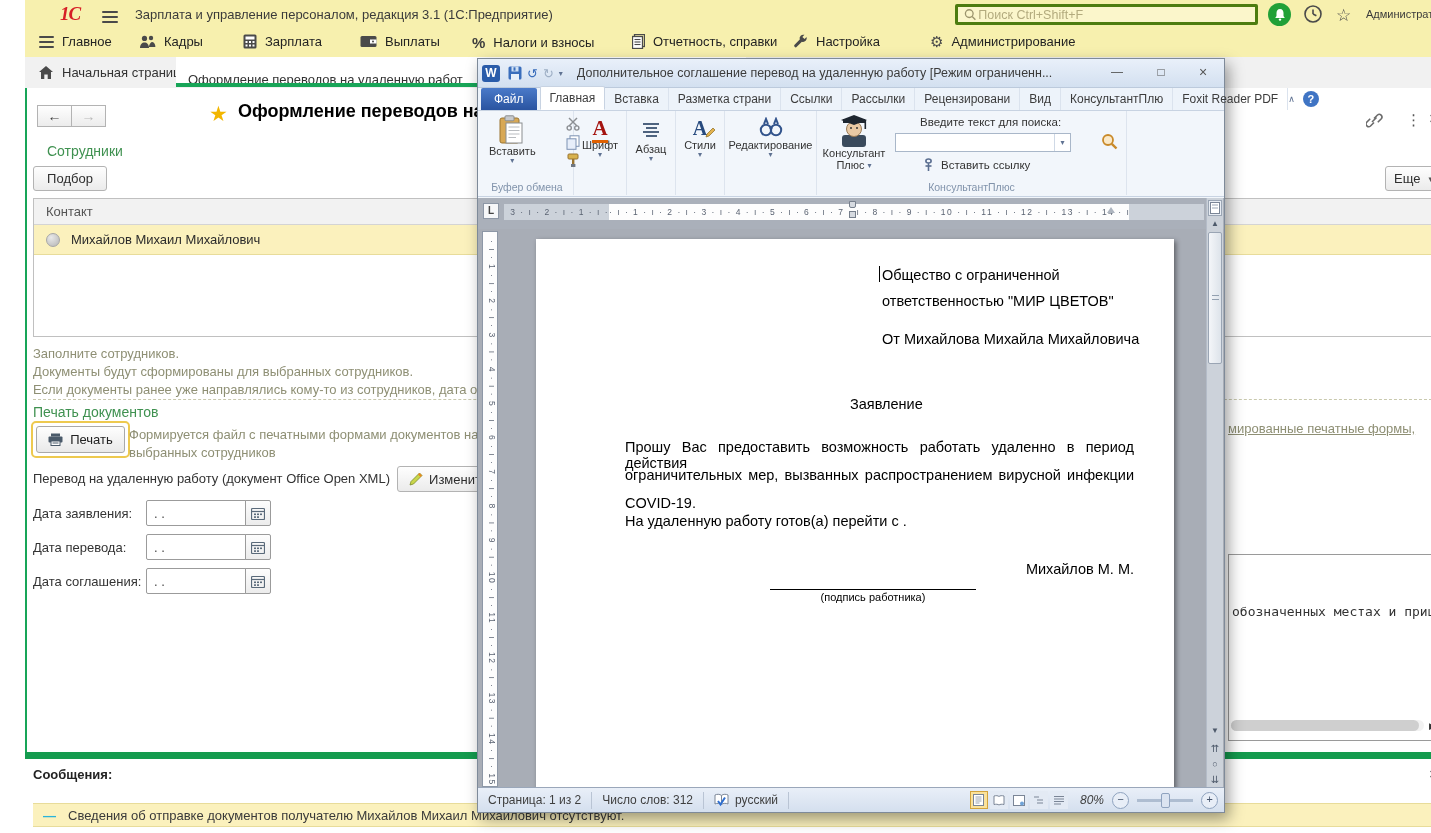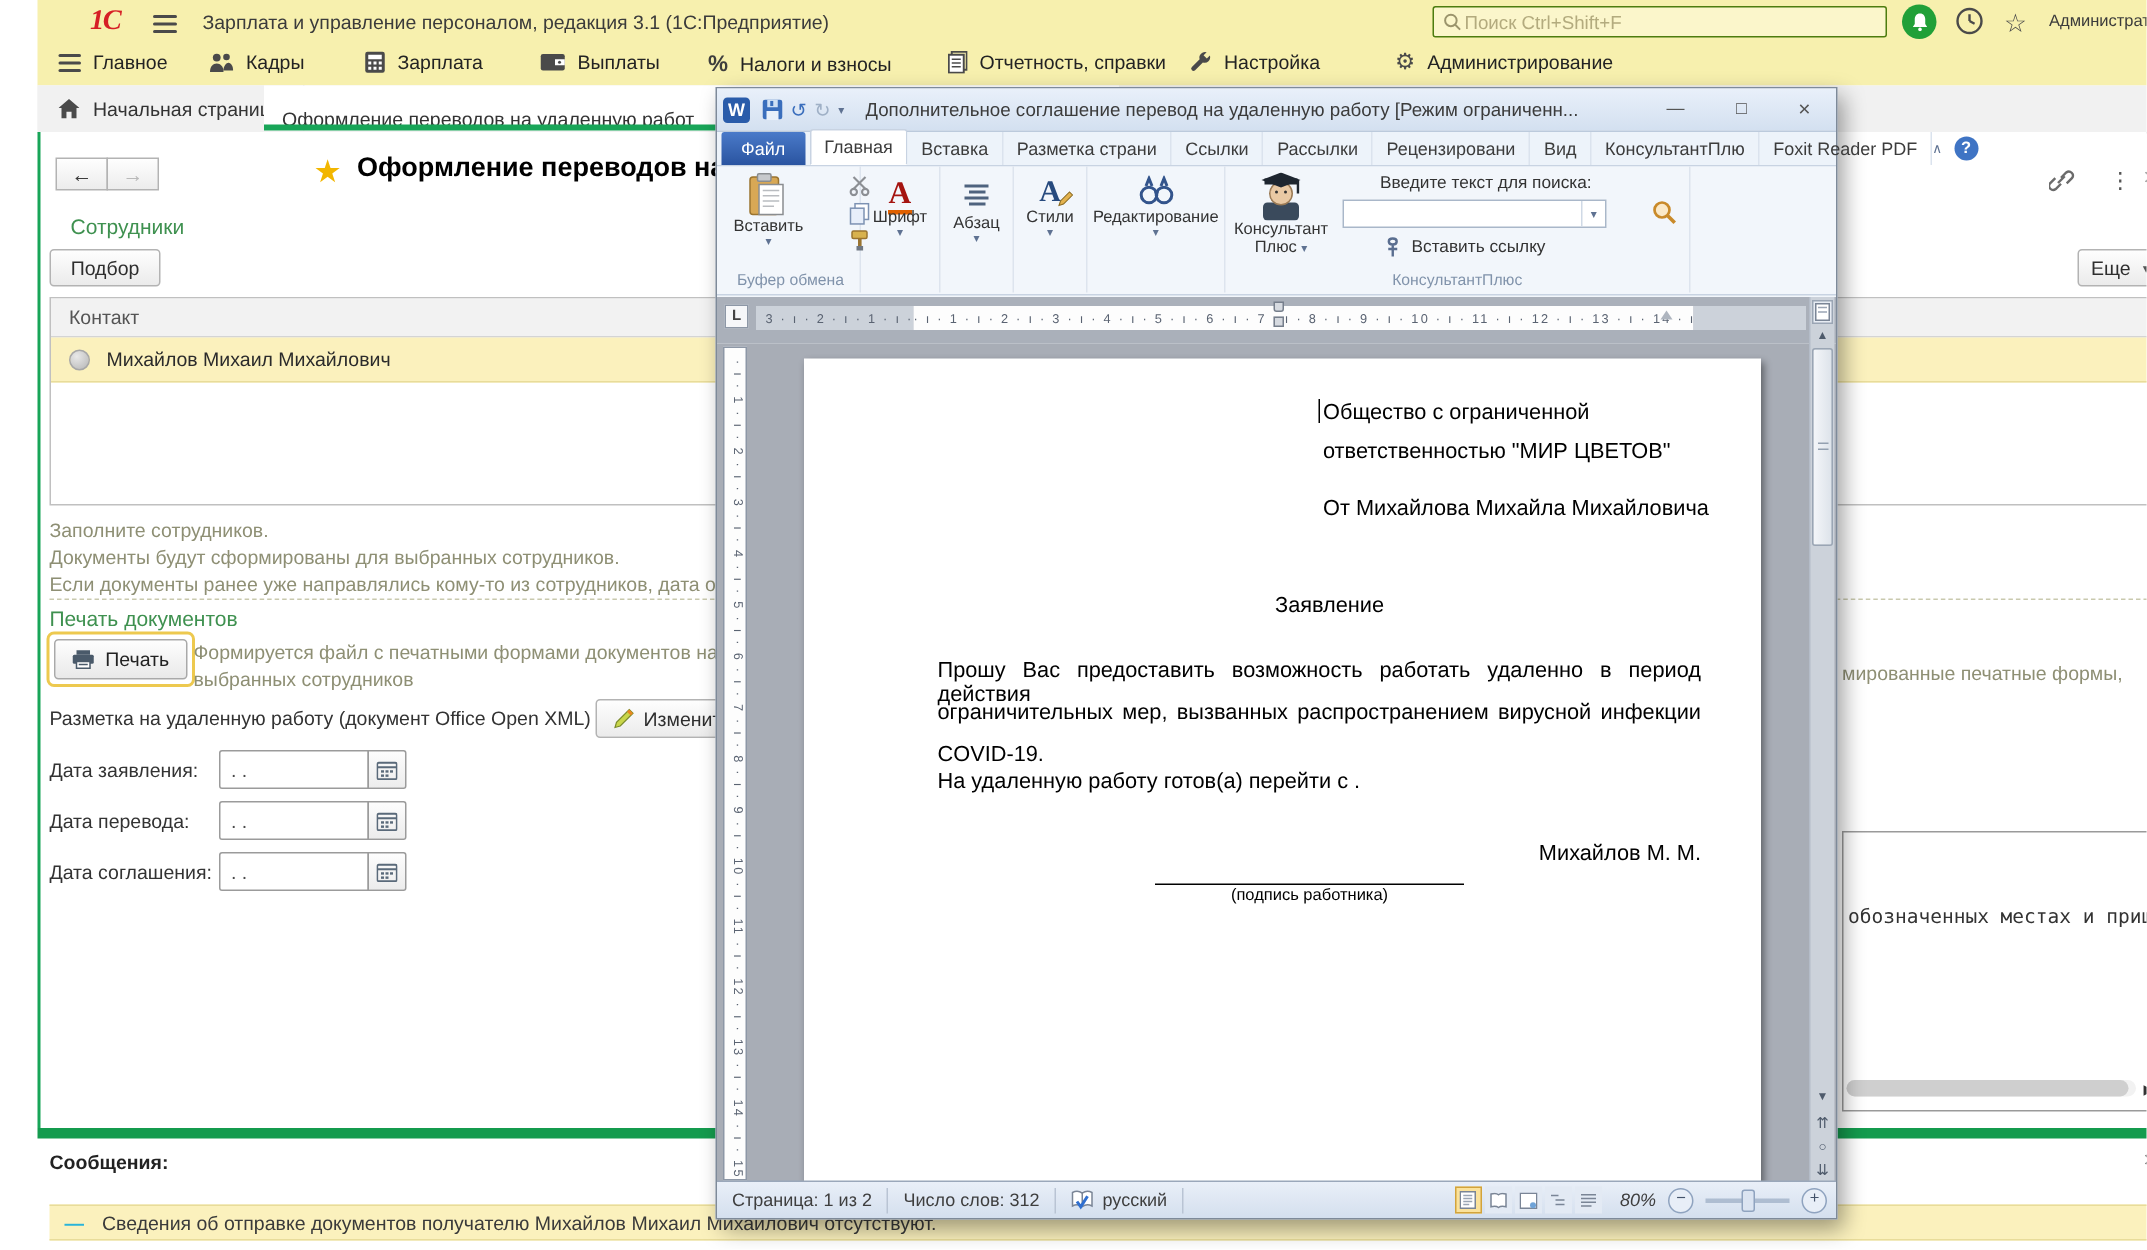--- a/index.html
+++ b/index.html
@@ -7,21 +7,21 @@
        font-family:"Liberation Sans",sans-serif;background:#fff;-webkit-font-smoothing:antialiased;}
   .abs{position:absolute;margin-left:25px;}
   .nosel{user-select:none;}
 
   
   .topbar{left:0;top:0;width:1431px;height:30px;background:#f7f0ae;}
   .logo1c{left:10px;top:3px;font-size:19px;font-weight:bold;color:#d61f26;font-family:"Liberation Serif",serif;font-style:italic;letter-spacing:-1px;}
   .hamb{display:inline-block;width:16px;height:12px;}
   .hamb i{display:block;height:2px;background:#4a4a4a;margin:0 0 3px 0;border-radius:1px;}
   .topbar-title{left:85px;top:7px;font-size:13px;color:#3b3b3b;}
-  .searchbox{left:905px;top:4px;width:303px;height:21px;background:#fbf6cb;border:1px solid #4d7c0f;border-radius:2px;display:flex;align-items:center;padding:0 6px;box-sizing:border-box;}
+  .searchbox{left:905px;top:4px;width:303px;height:21px;background:#fbf6cb;border:3px solid #4d7c0f;border-radius:2px;display:flex;align-items:center;padding:0 6px;box-sizing:border-box;}
   .searchbox input{border:none;background:transparent;outline:none;font-size:12.5px;color:#6b6b52;width:100%;font-family:"Liberation Sans",sans-serif;}
   .searchbox input::placeholder{color:#b3ab7e;}
   .bellbtn{left:1218px;top:3px;width:23px;height:23px;border-radius:50%;background:#21a038;display:flex;align-items:center;justify-content:center;}
   .ic-top{color:#4a4a4a;font-size:15px;}
   .user-label{left:1316px;top:8px;font-size:11px;color:#3b3b3b;}
 
   
   .menubar{left:0;top:30px;width:1431px;height:27px;background:#f7f0ae;}
   .mitem{position:absolute;top:4px;display:flex;align-items:center;gap:8px;font-size:13px;color:#232323;cursor:default;}
   .mitem svg{flex:0 0 auto;}
@@ -305,23 +305,23 @@
           <rect x="3" y="0.5" width="9" height="3" fill="#4a5a6a"></rect>
           <rect x="0.5" y="3.5" width="14" height="6" rx="1" fill="#4a5a6a"></rect>
           <rect x="3" y="8" width="9" height="4.5" fill="#fff" stroke="#4a5a6a"></rect>
           <line x1="4.5" y1="10" x2="10.5" y2="10" stroke="#4a5a6a"></line>
         </svg>
       <span>Печать</span>
     </div>
   </div>
   <div class="abs hint" style="left:104px;top:427px;">Формируется файл с печатными формами документов на в</div>
   <div class="abs hint" style="left:104px;top:445px;">выбранных сотрудников</div>
-  <div class="abs hint" style="left:1203px;top:441px;">мированные печатные формы,</div>
-
-  <div class="abs tpl-label">Разметка на удаленную работу (документ Office Open XML)</div>
+  <div class="abs hint" style="left:1203px;top:421px;text-decoration:underline;">мированные печатные формы,</div>
+
+  <div class="abs tpl-label">Перевод на удаленную работу (документ Office Open XML)</div>
   <div class="abs btn edit-btn">
     <svg width="14" height="14" viewBox="0 0 14 14">
         <path d="M1 13 L2 9.5 L10.5 1 L13 3.5 L4.5 12 Z" fill="#c9d64a" stroke="#7a8a2a" stroke-width="0.8"></path>
         <path d="M10.5 1 L13 3.5 L11.5 5 L9 2.5 Z" fill="#e88820"></path>
       </svg>
     <span>Изменит</span>
   </div>
 
   <div class="abs daterow-label" style="top:506px;">Дата заявления:</div>
   <div class="abs dateinput" style="top:500px;">

